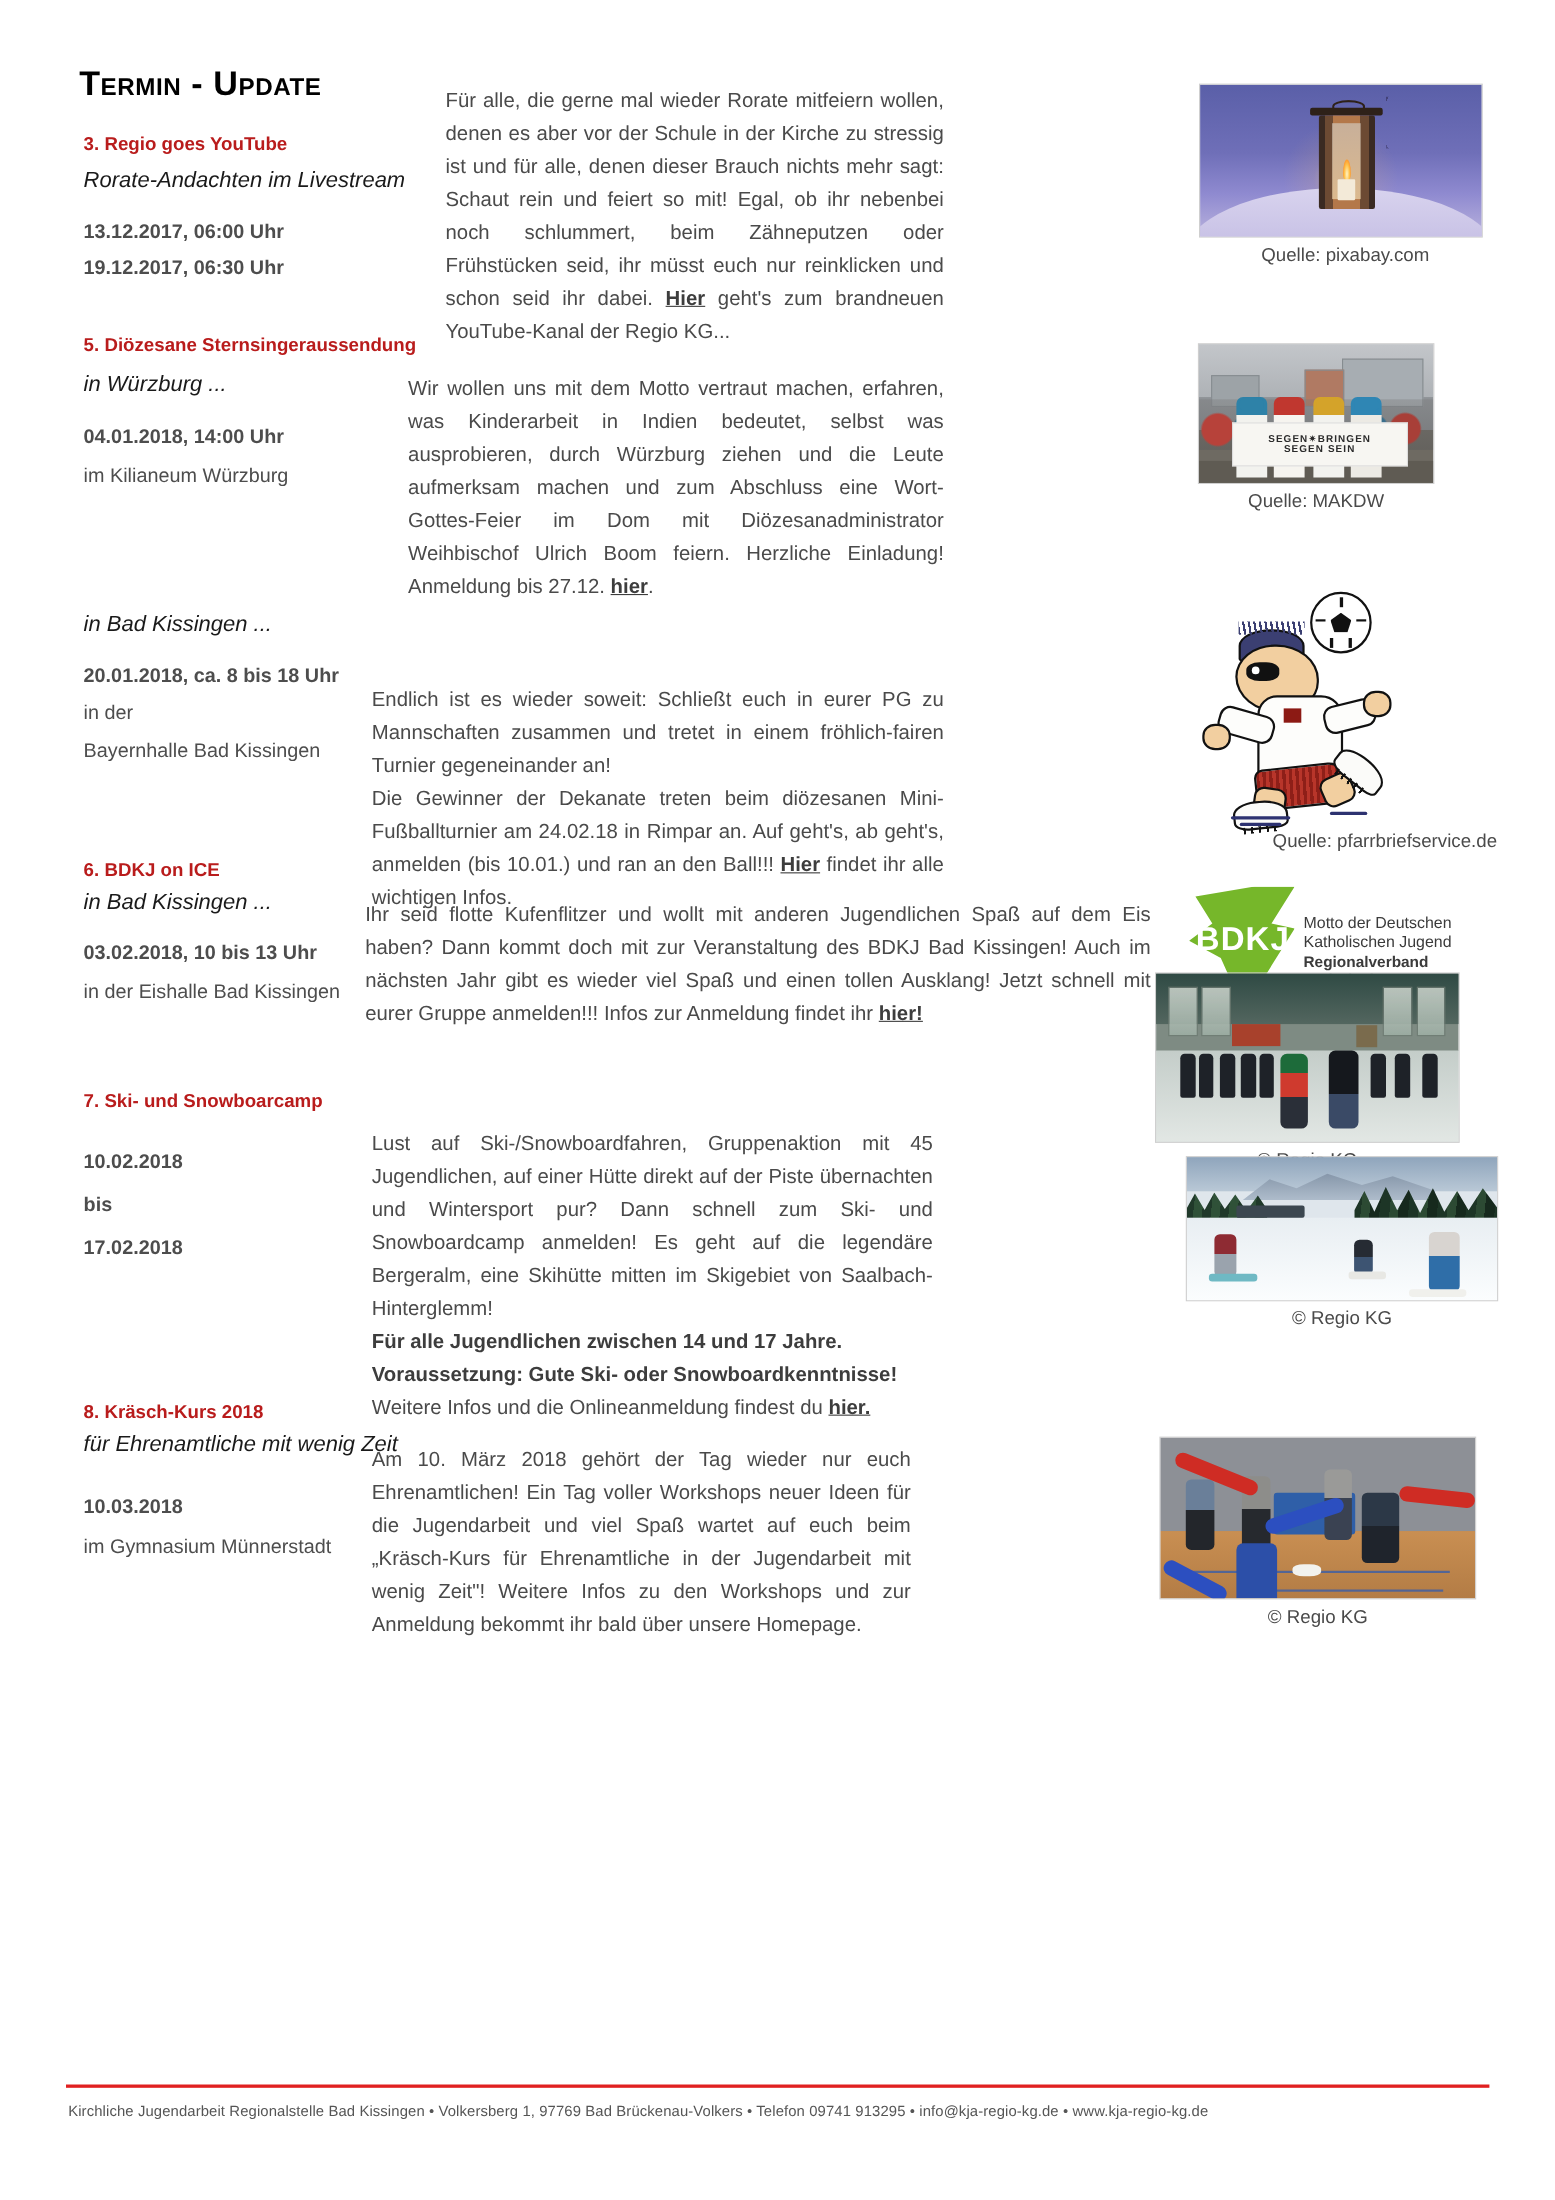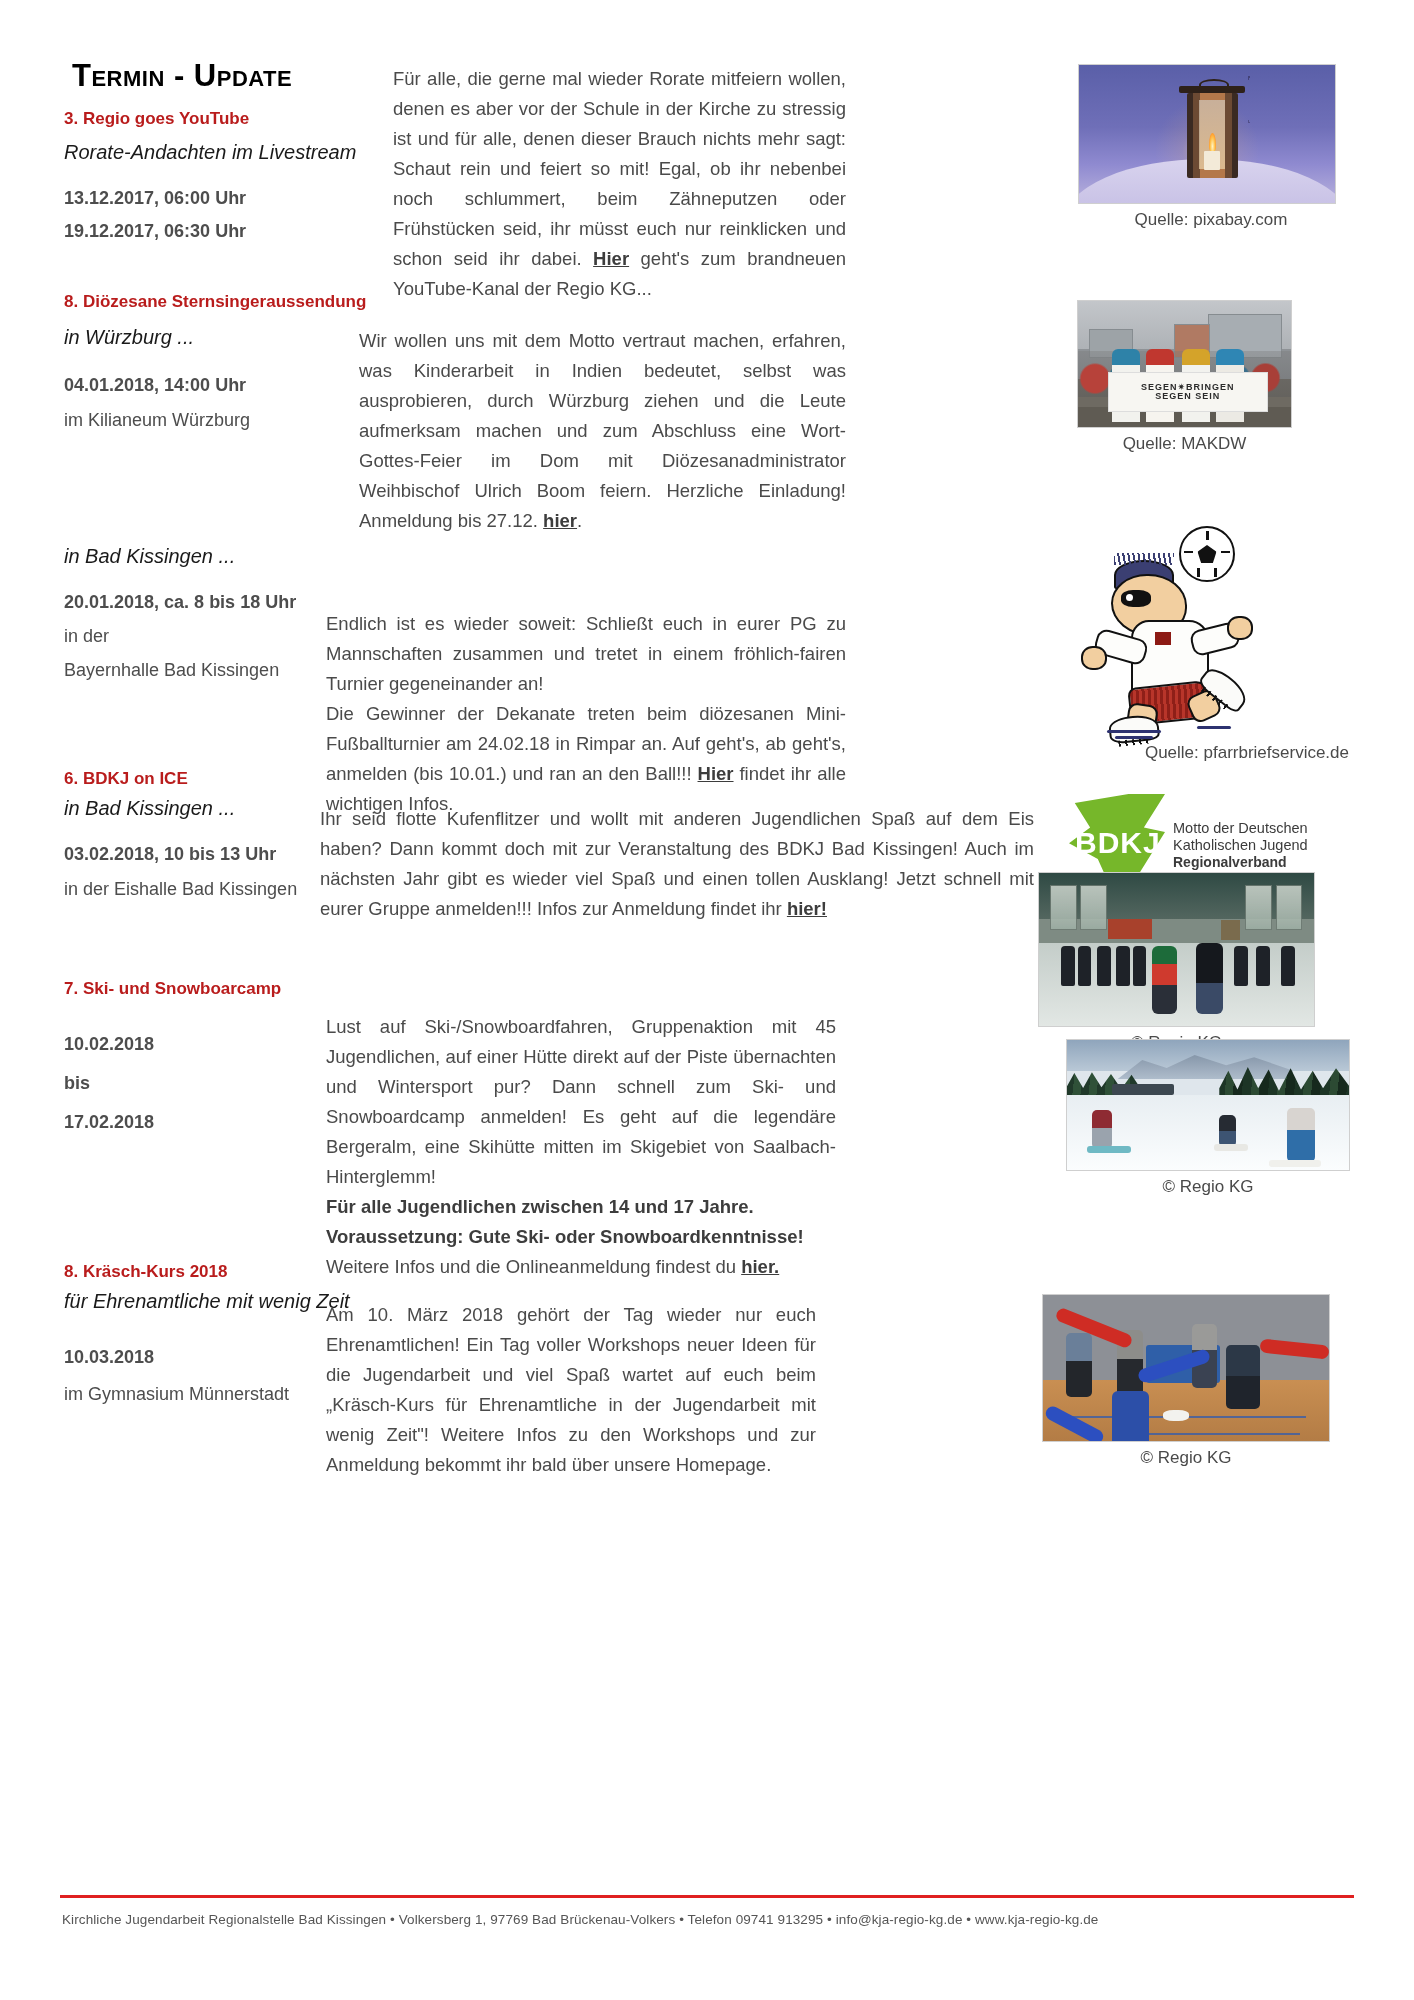--- a/index.html
+++ b/index.html
@@ -2,21 +2,21 @@
 <html lang="de"><head>
 <meta charset="utf-8">
 <title>Termin-Update</title>
 <style>
   html,body{margin:0;padding:0;}
   body{
     width:1414px;height:2000px;background:#ffffff;
     font-family:"Liberation Sans","DejaVu Sans",sans-serif;
     color:#1a1a1a;position:relative;overflow:hidden;
   }
-  .page{position:relative;width:1414px;height:2000px;padding:4px;box-sizing:border-box;}
+  .page{position:relative;width:1414px;height:2000px;padding:16px;box-sizing:border-box;}
 
   
   .doc-title{
     font-size:31px;font-weight:bold;letter-spacing:.5px;
     font-variant:small-caps;color:#000;
   }
   .sec-title{font-size:17px;font-weight:bold;color:#b91c1c;}
   .sec-sub{font-size:20px;font-style:italic;color:#1a1a1a;}
   .meta-bold{font-size:18px;font-weight:bold;color:#4d4d4d;}
   .meta-norm{font-size:18px;color:#4d4d4d;}
@@ -289,21 +289,21 @@
         <div class="lant-glass"></div>
         <div class="lant-flame"></div>
         <div class="lant-candle"></div>
       </div>
       <div class="caption" style="margin-top:6px;">Quelle: pixabay.com</div>
     </div>
   </div>
 
   <div class="sec">
     <div class="leftcol" style="left:60px;top:288px;width:330px;">
-      <div class="sec-title">8. Diözesane Sternsingeraussendung</div>
+      <div class="sec-title">5. Diözesane Sternsingeraussendung</div>
       <div class="sec-sub" style="margin-top:14px;">in Würzburg ...</div>
       <div class="meta-bold" style="margin-top:26px;">04.01.2018, 14:00 Uhr</div>
       <div class="meta-norm" style="margin-top:14px;">im Kilianeum Würzburg</div>
     </div>
 
     <div class="midcol body-txt" style="left:355px;top:322px;width:487px;">
       <span>Wir wollen uns mit dem Motto vertraut machen, erfahren, was Kinderarbeit in Indien bedeutet, selbst was ausprobieren, durch Würzburg ziehen und die Leute aufmerksam machen und zum Abschluss eine Wort-Gottes-Feier im Dom mit Diözesanadministrator Weihbischof Ulrich Boom feiern. Herzliche Einladung! Anmeldung bis 27.12. </span><a class="lnk" href="#">hier</a><span>.</span>
     </div>
 
     <div class="rightcol" style="left:1073px;top:296px;width:215px;">

